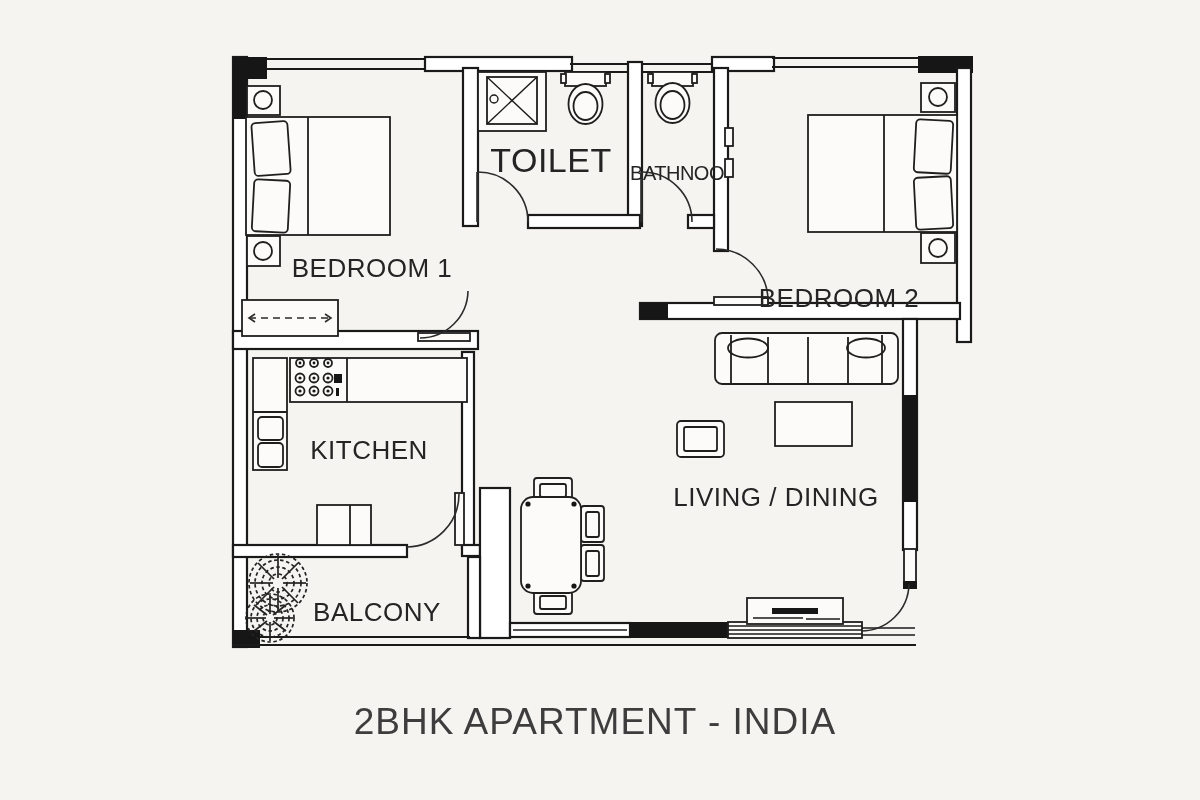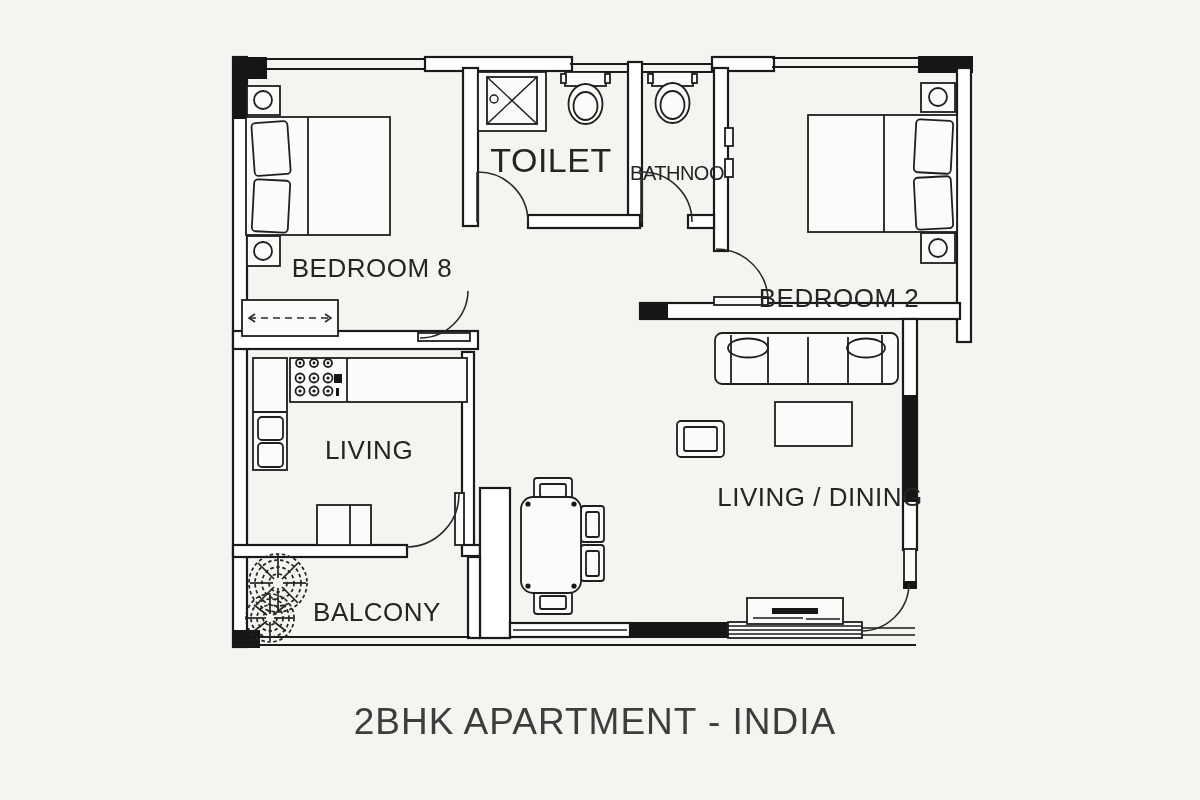--- a/index.html
+++ b/index.html
@@ -304,22 +304,22 @@
       <rect class="furn" x="775" y="402" width="77" height="44"></rect>
       <g>
         <rect class="furn" x="747" y="598" width="96" height="26"></rect>
         <rect class="dark" x="772" y="608" width="46" height="6"></rect>
         <line class="thin" x1="753" y1="618" x2="803" y2="618"></line>
         <line class="thin" x1="806" y1="619" x2="840" y2="619"></line>
       </g>
     </g>
   </svg>
 
-  <div class="room-label" style="left:372px;top:268px;">BEDROOM 8</div>
+  <div class="room-label" style="left:372px;top:268px;">BEDROOM 1</div>
   <div class="room-label big" style="left:551px;top:160px;">TOILET</div>
   <div class="room-label small" style="left:677px;top:161px;">BATHNOO</div>
   <div class="room-label" style="left:839px;top:258px;margin-top:40px;">BEDROOM 2</div>
-  <div class="room-label" style="left:369px;top:450px;">LIVING</div>
-  <div class="room-label" style="left:820px;top:497px;text-align:right;">LIVING / DINING</div>
+  <div class="room-label" style="left:369px;top:450px;">KITCHEN</div>
+  <div class="room-label" style="left:776px;top:497px;text-align:right;">LIVING / DINING</div>
   <div class="room-label" style="left:377px;top:612px;">BALCONY</div>
 
   <div class="plan-title">2BHK APARTMENT - INDIA</div>
 </div>
 
 </body></html>

